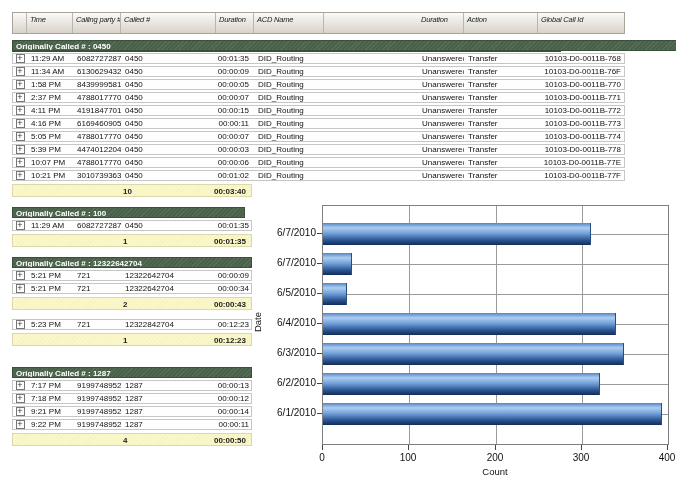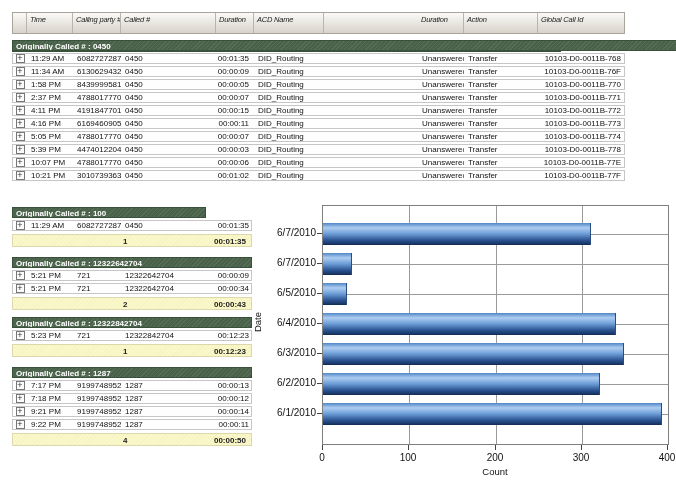--- a/index.html
+++ b/index.html
@@ -212,23 +212,27 @@
             <div class="cell c-time">10:21 PM</div>
             <div class="cell c-calling">3010739363</div>
             <div class="cell c-called">0450</div>
             <div class="cell c-duration num">00:01:02</div>
             <div class="cell c-acd">DID_Routing</div>
             <div class="cell c-agent"></div>
             <div class="cell c-answered">Unanswered</div>
             <div class="cell c-action">Transfer</div>
             <div class="cell c-global num">10103-D0-0011B-77F</div>
           </div>
+          <div class="summary" style="width: 240px;">
+            <div class="cnt">10</div>
+            <div class="dur">00:03:40</div>
+          </div>
         </div>
         <div class="group" style="top: 195px; width: 240px;">
-          <div class="greenbar" style="width: 194px;">Originally Called # : 100</div>
+          <div class="greenbar" style="width: 233px;">Originally Called # : 100</div>
           <div class="row" style="width: 240px;">
             <div class="expander">
               <div class="expbox">+</div>
             </div>
             <div class="cell c-time">11:29 AM</div>
             <div class="cell c-calling">6082727287</div>
             <div class="cell c-called">0450</div>
             <div class="cell c-duration num">00:01:35</div>
           </div>
           <div class="summary" style="width: 240px;">
@@ -255,21 +259,20 @@
             <div class="cell c-calling">721</div>
             <div class="cell c-called">12322642704</div>
             <div class="cell c-duration num">00:00:34</div>
           </div>
           <div class="summary" style="width: 240px;">
             <div class="cnt">2</div>
             <div class="dur">00:00:43</div>
           </div>
         </div>
         <div class="group" style="top: 305px; width: 240px;">
-          <div class="greenbar" style="width: 240px;">Originally Called # : 12322842704</div>
           <div class="row" style="width: 240px;">
             <div class="expander">
               <div class="expbox">+</div>
             </div>
             <div class="cell c-time">5:23 PM</div>
             <div class="cell c-calling">721</div>
             <div class="cell c-called">12322842704</div>
             <div class="cell c-duration num">00:12:23</div>
           </div>
           <div class="summary" style="width: 240px;">

